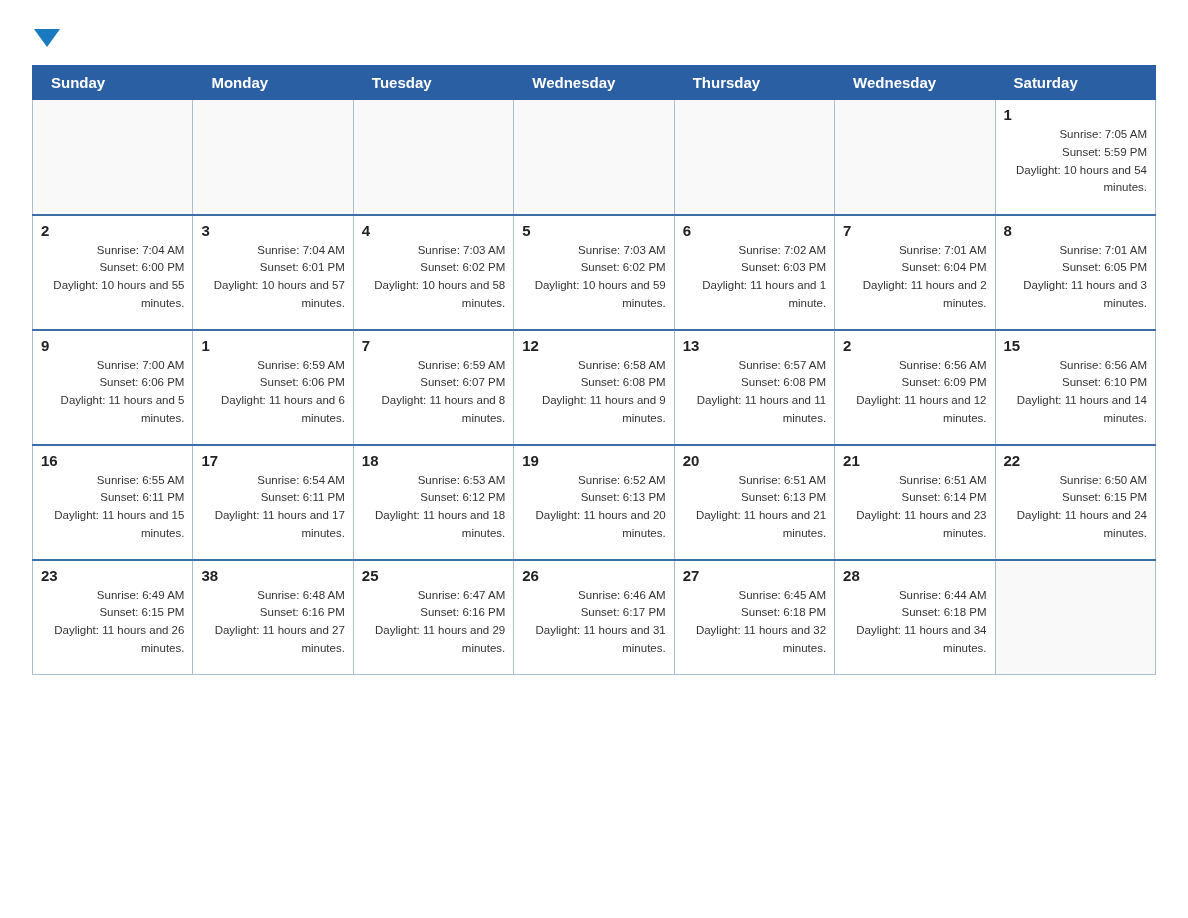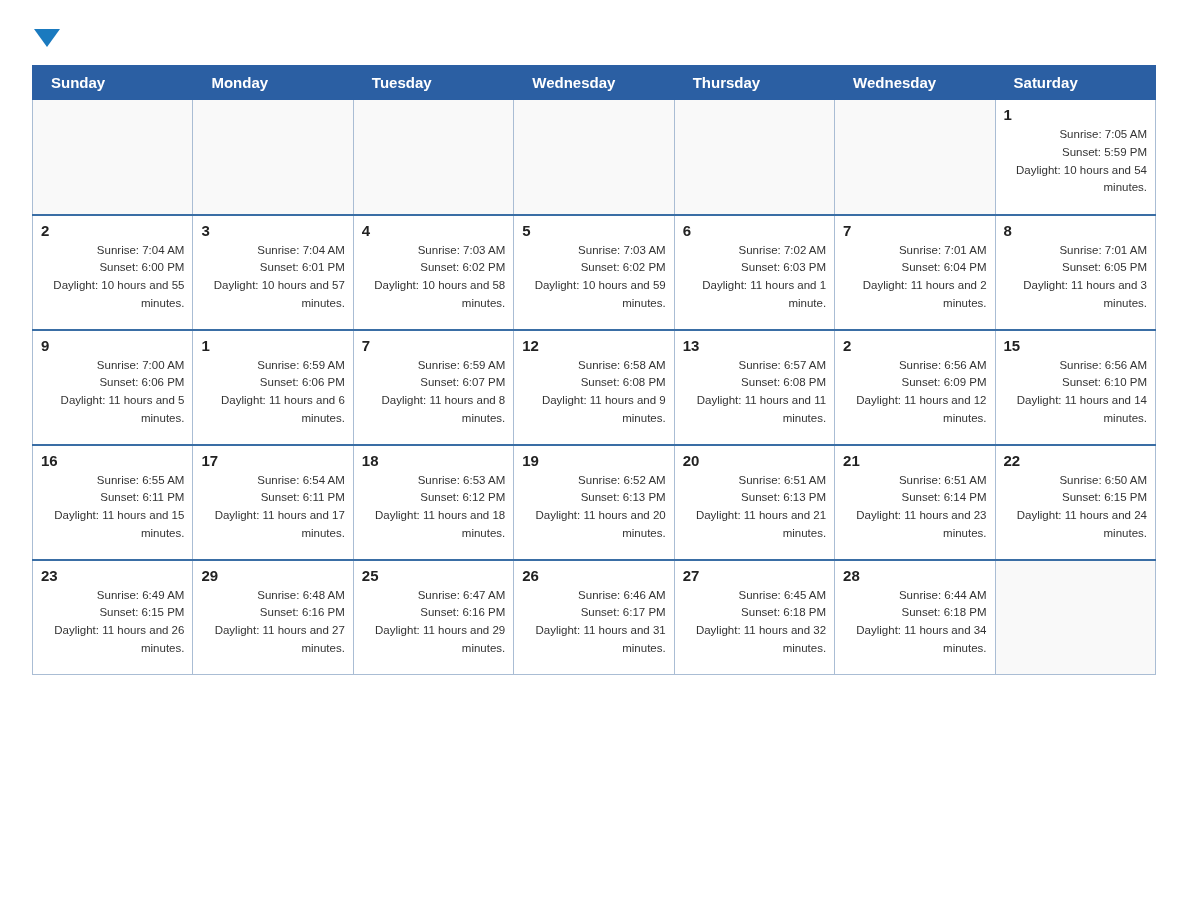--- a/index.html
+++ b/index.html
@@ -240,21 +240,21 @@
           <div class="day-number">22</div>
           <div class="day-info">Sunrise: 6:50 AM<br>Sunset: 6:15 PM<br>Daylight: 11 hours and 24 minutes.</div>
         </td>
       </tr>
       <tr class="row-divider">
         <td>
           <div class="day-number">23</div>
           <div class="day-info">Sunrise: 6:49 AM<br>Sunset: 6:15 PM<br>Daylight: 11 hours and 26 minutes.</div>
         </td>
         <td>
-          <div class="day-number">29</div>
+          <div class="day-number">38</div>
           <div class="day-info">Sunrise: 6:48 AM<br>Sunset: 6:16 PM<br>Daylight: 11 hours and 27 minutes.</div>
         </td>
         <td>
           <div class="day-number">25</div>
           <div class="day-info">Sunrise: 6:47 AM<br>Sunset: 6:16 PM<br>Daylight: 11 hours and 29 minutes.</div>
         </td>
         <td>
           <div class="day-number">26</div>
           <div class="day-info">Sunrise: 6:46 AM<br>Sunset: 6:17 PM<br>Daylight: 11 hours and 31 minutes.</div>
         </td>

